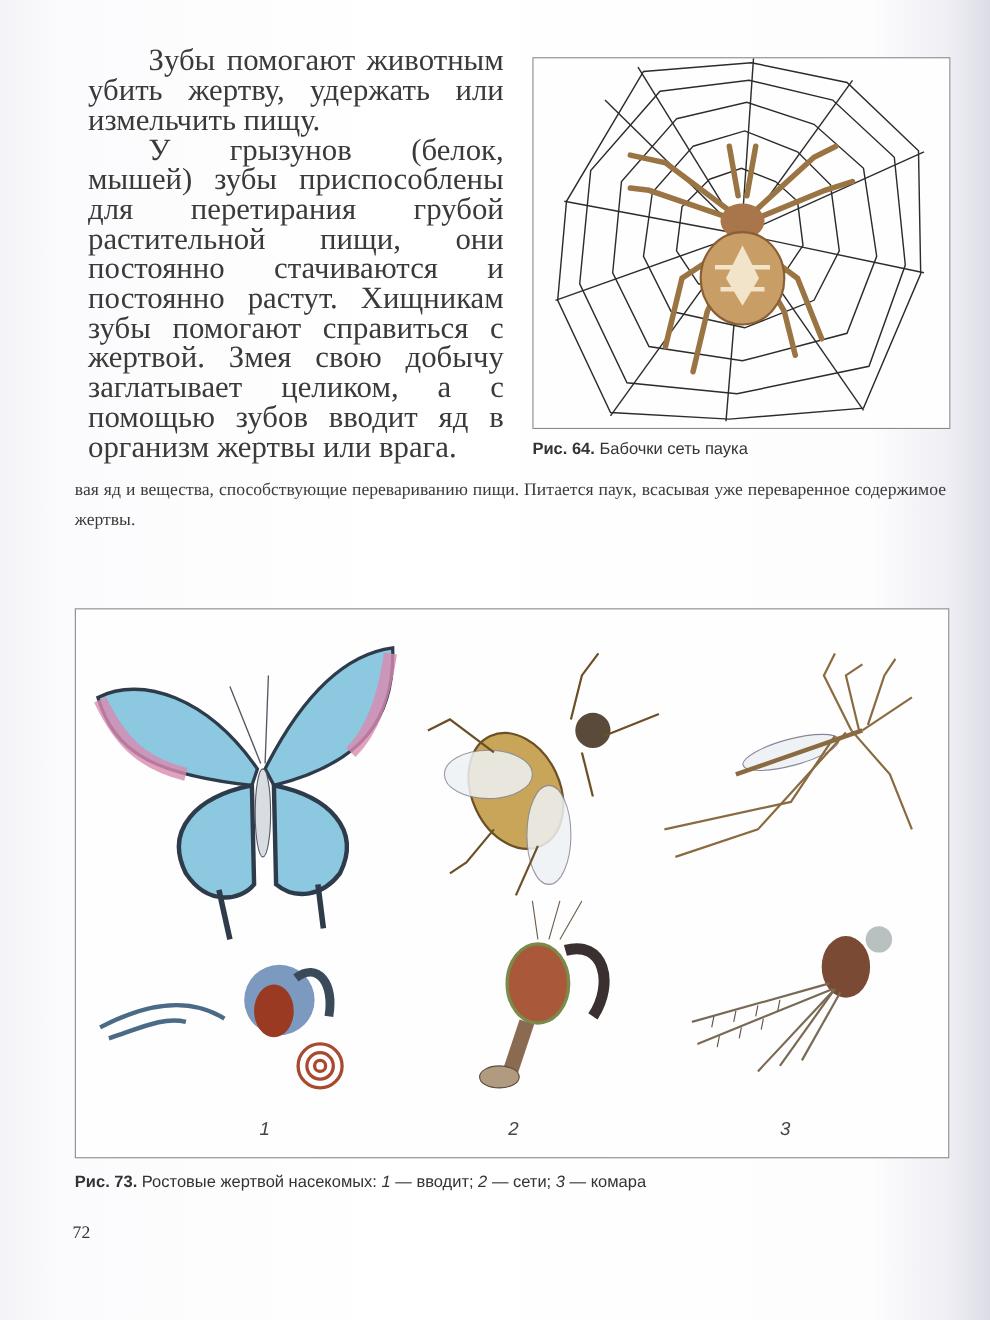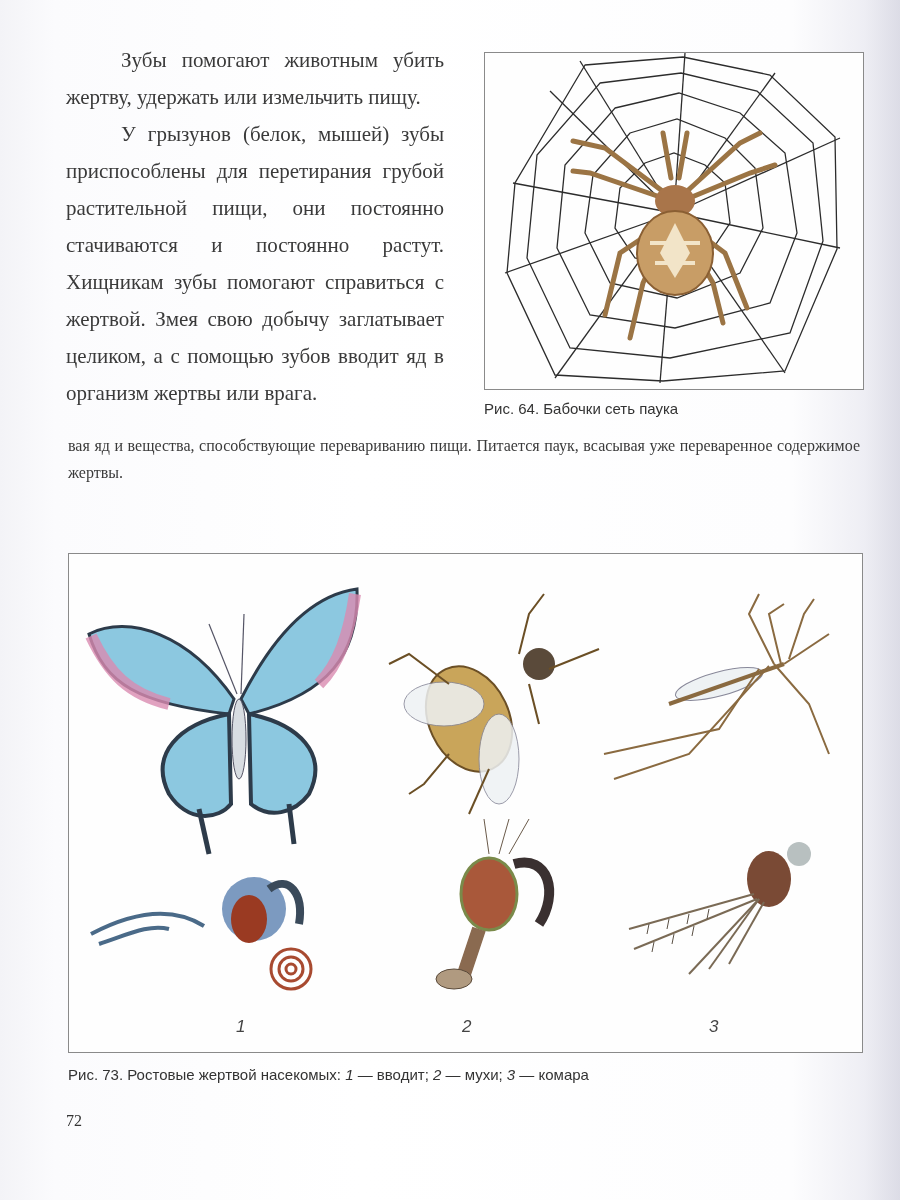--- a/index.html
+++ b/index.html
@@ -3,38 +3,38 @@
 <meta charset="utf-8">
 <style>
   html, body { margin: 0; padding: 0; }
   body {
     width: 900px; height: 1200px; position: relative; overflow: hidden;
     background: linear-gradient(90deg, #f3f3f7 0%, #fbfbfd 6%, #ffffff 40%, #fdfdfe 88%, #eeeef4 96%, #dcdce6 100%);
     font-family: "Liberation Serif", "DejaVu Serif", serif;
     color: #3a3a3a;
   }
   .para-col {
-    position: absolute; left: 66px; top: 42px; width: 378px;
-    font-size: 21px; line-height: 37px; text-align: justify;
+    position: absolute; left: 80px; top: 42px; width: 378px;
+    font-size: 28px; line-height: 27px; text-align: justify;
   }
   .para-col p, .para-full p { margin: 0; text-indent: 55px; }
   .para-full {
     position: absolute; left: 68px; top: 432px; width: 792px;
     font-size: 16px; line-height: 27px; text-align: justify;
   }
   .frame {
     position: absolute; border: 1.5px solid #8a8a8a; background: #fefefe;
   }
   #fig64 { left: 484px; top: 52px; width: 378px; height: 336px; }
   #fig65 { left: 68px; top: 553px; width: 793px; height: 498px; }
   .caption {
     position: absolute; font-family: "Liberation Sans", "DejaVu Sans", sans-serif;
     font-size: 15px; color: #333;
   }
-  .caption b { font-weight: normal; margin-top: 44px; }
+  .caption b { font-weight: bold; margin-top: 44px; }
   .caption i { font-style: italic; }
   #cap64 { left: 484px; top: 400px; }
   #cap65 { left: 68px; top: 1066px; }
   .num-label {
     position: absolute; font-family: "Liberation Sans", sans-serif; font-style: italic;
     font-size: 17px; color: #444;
   }
   .page-num {
     position: absolute; left: 66px; top: 1112px; font-size: 16px; color: #333;
   }
@@ -190,16 +190,16 @@
       </g>
     </g>
   </svg>
   <span class="num-label" style="left:167px; top:463px;">1</span>
   <span class="num-label" style="left:393px; top:463px;">2</span>
   <span class="num-label" style="left:640px; top:463px;">3</span>
 </div>
 
 <div class="caption" id="cap65">
   <b>Рис. 73.</b>
-  <span>Ростовые жертвой насекомых: </span><i>1</i><span> — вводит; </span><i>2</i><span> — мухи; </span><i>3</i><span> — комара</span>
+  <span>Ростовые жертвой насекомых: </span><i>1</i><span> — вводит; </span><i>2</i><span> — сети; </span><i>3</i><span> — комара</span>
 </div>
 
 <div class="page-num">72</div>
 
 </body></html>

